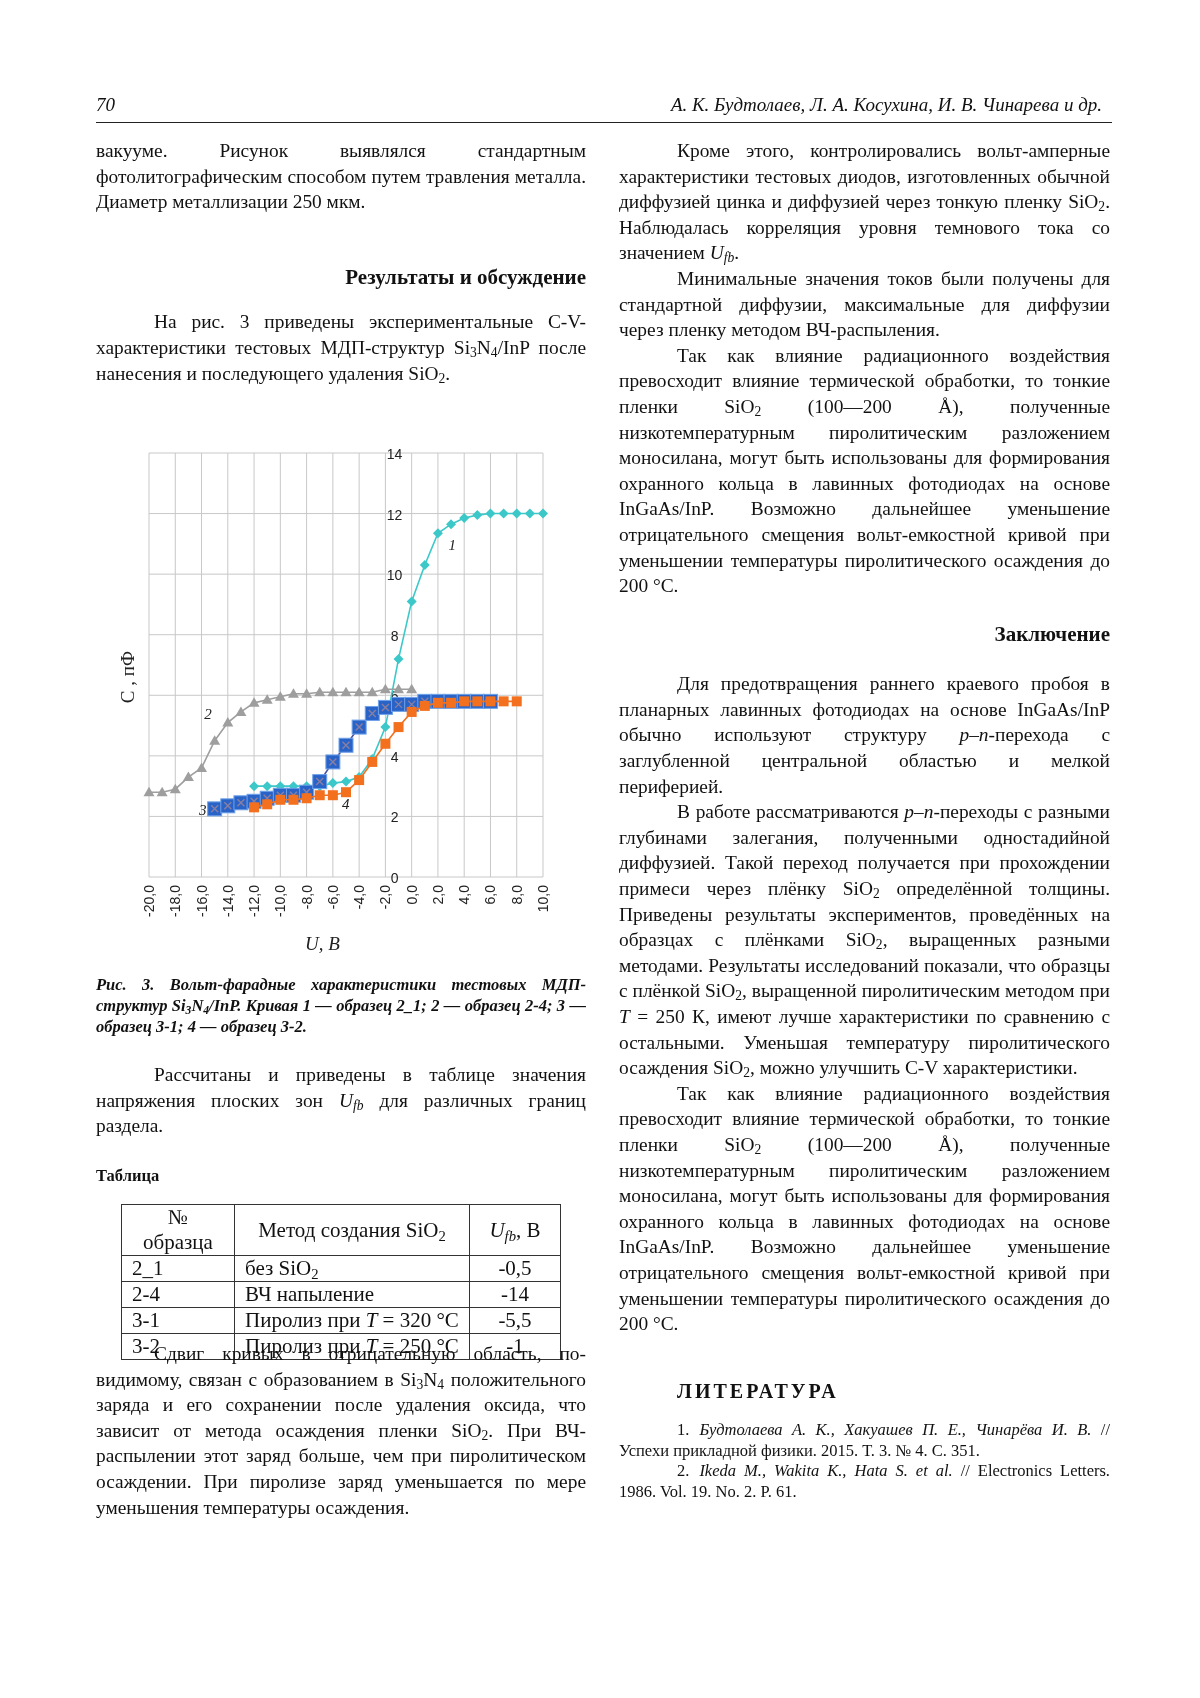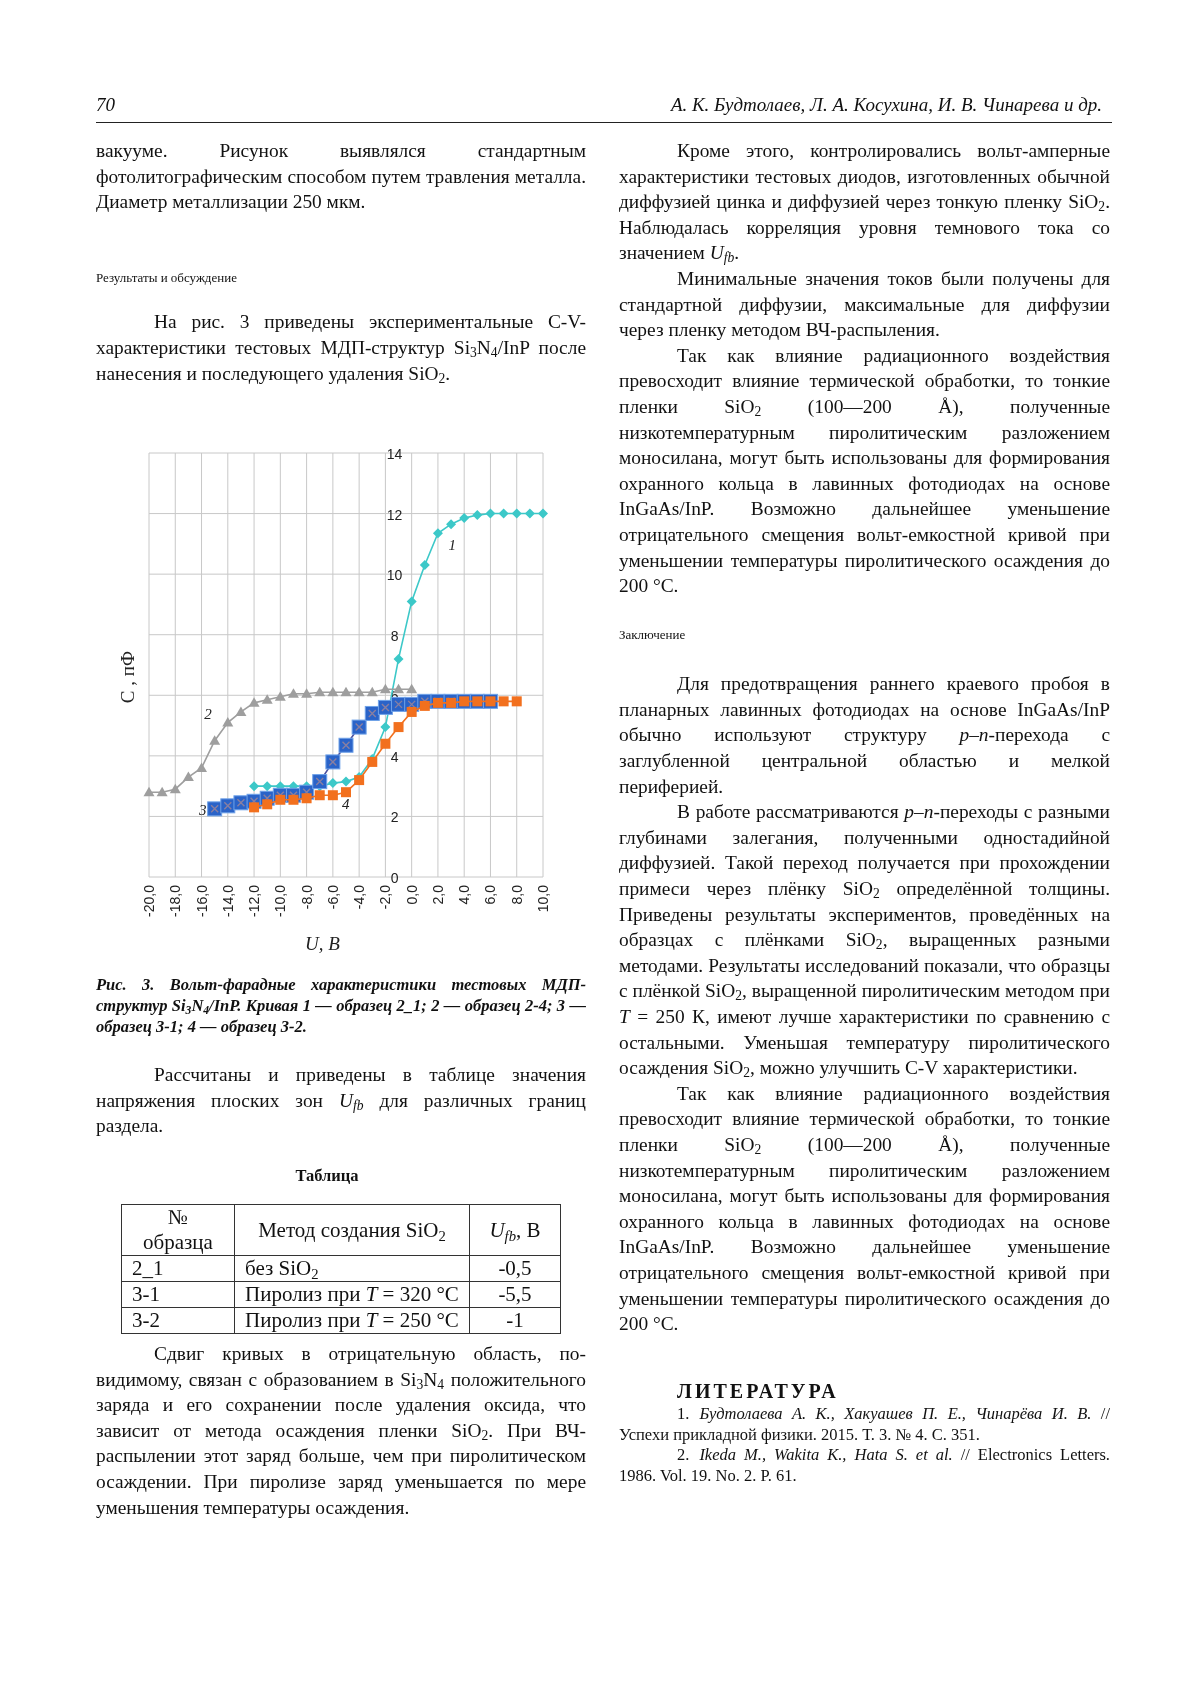--- a/index.html
+++ b/index.html
@@ -7,27 +7,27 @@
          font-family: "Liberation Serif", "DejaVu Serif", serif; color: #111; }
   .page-header { position: absolute; left: 96px; right: 88px; top: 92px; height: 30px;
                  border-bottom: 1.5px solid #222; }
   .page-num { position: absolute; left: 0; top: 2px; font-size: 19px; font-style: italic; }
   .running-head { position: absolute; right: 10px; top: 2px; font-size: 19px; font-style: italic; }
   .col { position: absolute; top: 138px; font-size: 19.4px; line-height: 25.6px; text-align: justify; }
   .col-left { left: 96px; width: 490px; }
   .col-right { left: 619px; width: 491px; }
   p { margin: 0; }
   .indent { text-indent: 58px; }
-  .section-title { font-weight: normal; text-align: left; font-size: 13px; }
+  .section-title { font-weight: bold; text-align: right; font-size: 21px; }
   sub { font-size: 0.7em; vertical-align: -0.25em; line-height: 0; }
   .it { font-style: italic; }
   .chart-wrap { position: absolute; left: 96px; top: 440px; width: 490px; height: 520px; }
   .caption { position: absolute; left: 96px; top: 974px; width: 490px; font-size: 16.5px; line-height: 21px;
              font-weight: bold; font-style: italic; text-align: justify; }
-  .table-title { position: absolute; left: 96px; width: 462px; top: 1166px; text-align: center;
+  .table-title { position: absolute; left: 96px; width: 462px; top: 1166px; text-align: left;
                  font-weight: bold; font-size: 16.5px; }
   table.data { position: absolute; left: 121px; top: 1204px; width: 440px; border-collapse: collapse;
                font-size: 21px; }
   table.data th, table.data td { border: 1.2px solid #333; height: 25px; padding: 0 10px; font-weight: normal; }
   table.data td.c, table.data th.c { text-align: center; }
   .refs-title { font-weight: bold; letter-spacing: 3px; font-size: 20px; }
   .ref { font-size: 16.5px; line-height: 20.5px; text-align: justify; }
   .ref .num { margin-right: 10px; }
 </style>
 </head>
@@ -231,20 +231,25 @@
       <th class="c" style="width:70px;"><span class="it">U</span><sub class="it">fb</sub><span>, В</span></th>
     </tr>
   </thead>
   <tbody>
     <tr>
       <td>2_1</td>
       <td><span>без SiO</span><sub>2</sub><span class="it"></span><span></span></td>
       <td class="c">-0,5</td>
     </tr>
     <tr>
+      <td>2-4</td>
+      <td><span>ВЧ напыление</span><sub></sub><span class="it"></span><span></span></td>
+      <td class="c">-14</td>
+    </tr>
+    <tr>
       <td>3-1</td>
       <td><span>Пиролиз при </span><sub></sub><span class="it">T</span><span> = 320 °C</span></td>
       <td class="c">-5,5</td>
     </tr>
     <tr>
       <td>3-2</td>
       <td><span>Пиролиз при </span><sub></sub><span class="it">T</span><span> = 250 °C</span></td>
       <td class="c">-1</td>
     </tr>
   </tbody>
@@ -258,17 +263,17 @@
   <p class="indent"><span>Кроме этого, контролировались вольт-амперные характеристики тестовых диодов, изготовленных обычной диффузией цинка и диффузией через тонкую пленку SiO</span><sub>2</sub><span>. Наблюдалась корреляция уровня темнового тока со значением </span><span class="it">U</span><sub class="it">fb</sub><span>.</span></p>
   <p class="indent">Минимальные значения токов были получены для стандартной диффузии, максимальные для диффузии через пленку методом ВЧ-распыления.</p>
   <p class="indent"><span>Так как влияние радиационного воздействия превосходит влияние термической обработки, то тонкие пленки SiO</span><sub>2</sub><span> (100—200 Å), полученные низкотемпературным пиролитическим разложением моносилана, могут быть использованы для формирования охранного кольца в лавинных фотодиодах на основе InGaAs/InP. Возможно дальнейшее уменьшение отрицательного смещения вольт-емкостной кривой при уменьшении температуры пиролитического осаждения до 200 °C.</span></p>
 
   <p class="section-title" style="margin-top:23px;">Заключение</p>
   <p class="indent" style="margin-top:24px;"><span>Для предотвращения раннего краевого пробоя в планарных лавинных фотодиодах на основе InGaAs/InP обычно используют структуру </span><span class="it">p–n</span><span>-перехода с заглубленной центральной областью и мелкой периферией.</span></p>
   <p class="indent"><span>В работе рассматриваются </span><span class="it">p–n</span><span>-переходы с разными глубинами залегания, полученными одностадийной диффузией. Такой переход получается при прохождении примеси через плёнку SiO</span><sub>2</sub><span> определённой толщины. Приведены результаты экспериментов, проведённых на образцах с плёнками SiO</span><sub>2</sub><span>, выращенных разными методами. Результаты исследований показали, что образцы с плёнкой SiO</span><sub>2</sub><span>, выращенной пиролитическим методом при </span><span class="it">T</span><span> = 250 К, имеют лучше характеристики по сравнению с остальными. Уменьшая температуру пиролитического осаждения SiO</span><sub>2</sub><span>, можно улучшить C-V характеристики.</span></p>
   <p class="indent"><span>Так как влияние радиационного воздействия превосходит влияние термической обработки, то тонкие пленки SiO</span><sub>2</sub><span> (100—200 Å), полученные низкотемпературным пиролитическим разложением моносилана, могут быть использованы для формирования охранного кольца в лавинных фотодиодах на основе InGaAs/InP. Возможно дальнейшее уменьшение отрицательного смещения вольт-емкостной кривой при уменьшении температуры пиролитического осаждения до 200 °C.</span></p>
 
   <p class="refs-title" style="margin-top:42px; margin-left:58px;">ЛИТЕРАТУРА</p>
-  <div style="">
+  <div style="margin-top:16px;">
     <p class="ref indent"><span class="num">1.</span><span class="it">Будтолаева А. К., Хакуашев П. Е., Чинарёва И. В.</span><span> // Успехи прикладной физики. 2015. Т. 3. № 4. С. 351.</span></p>
     <p class="ref indent"><span class="num">2.</span><span class="it">Ikeda M., Wakita K., Hata S. et al.</span><span> // Electronics Letters. 1986. Vol. 19. No. 2. P. 61.</span></p>
   </div>
 </div>
 
 </body></html>

